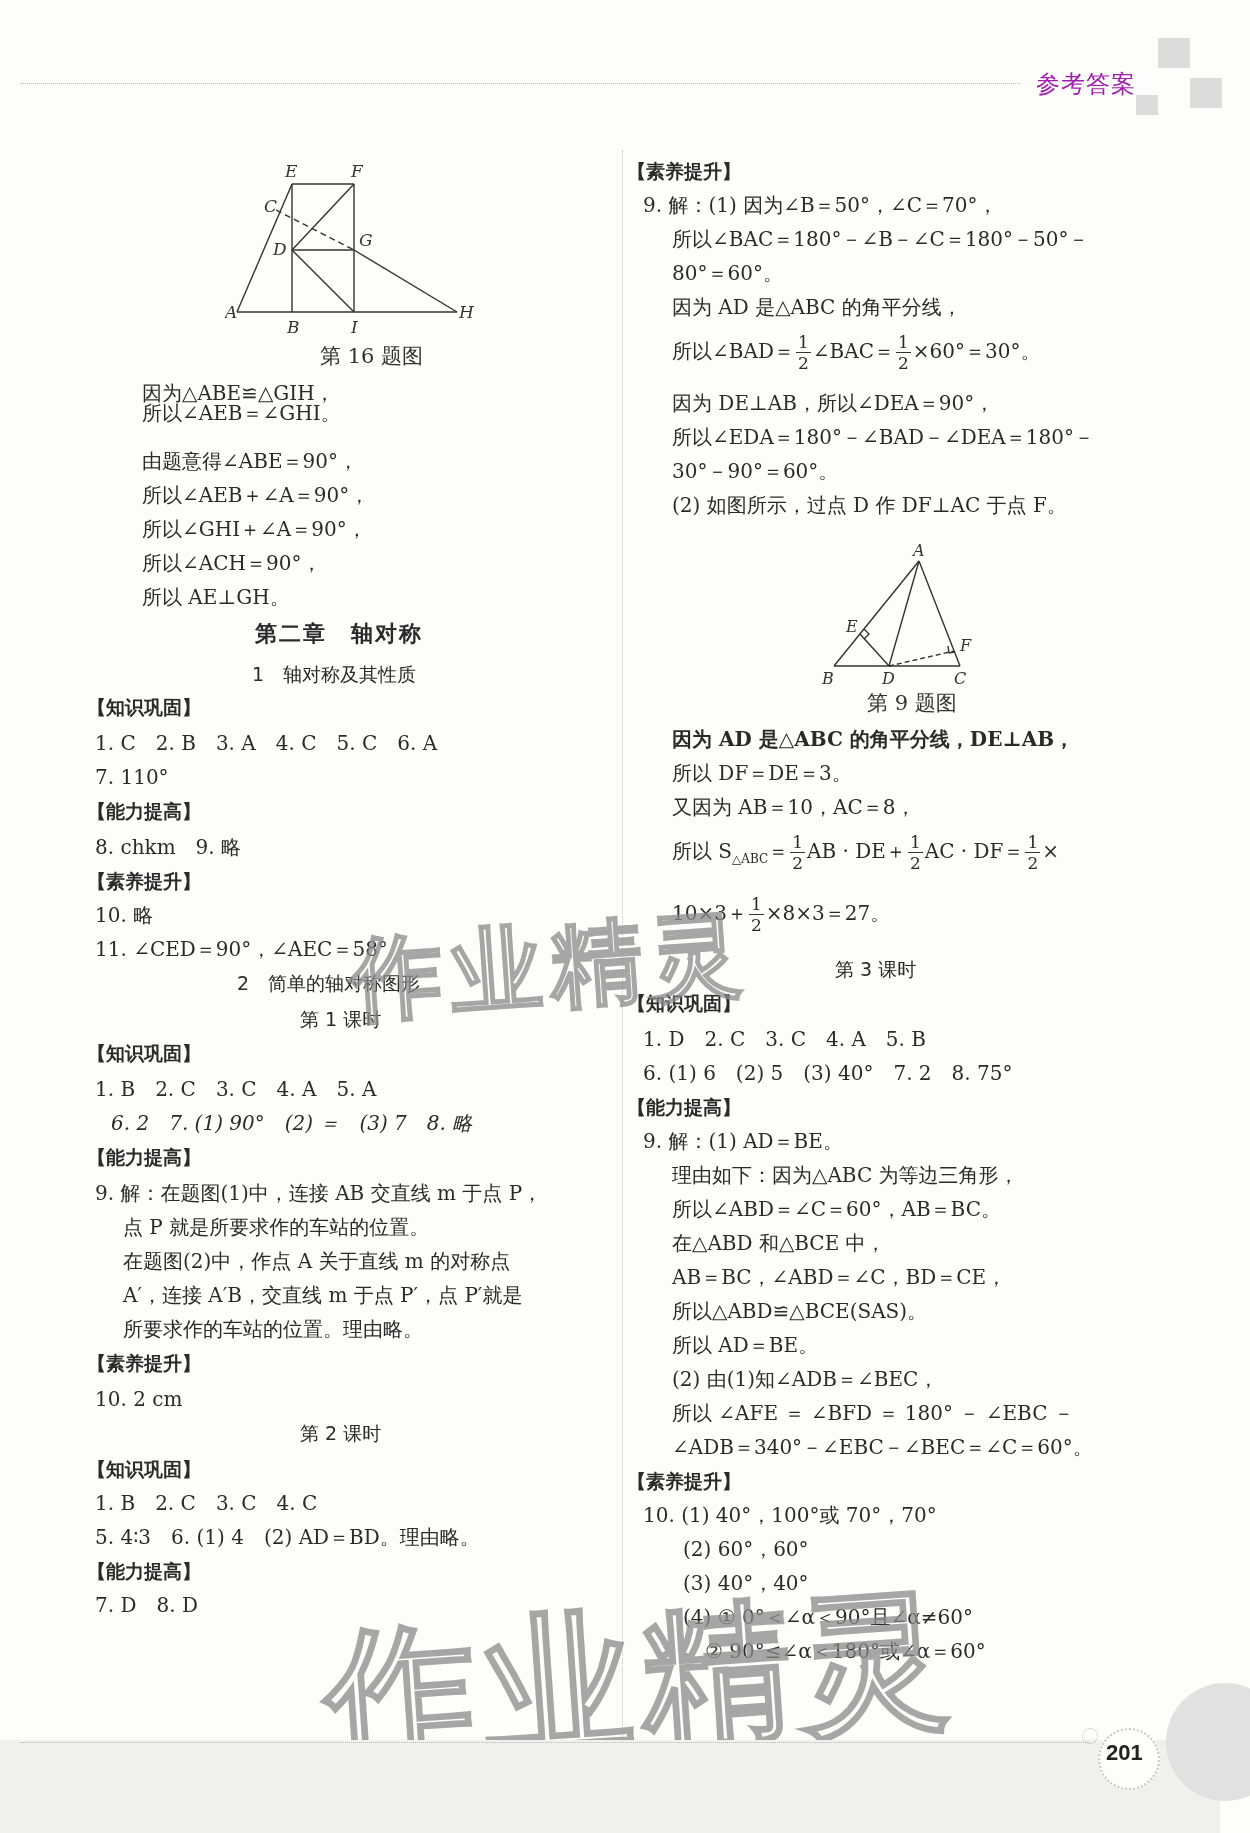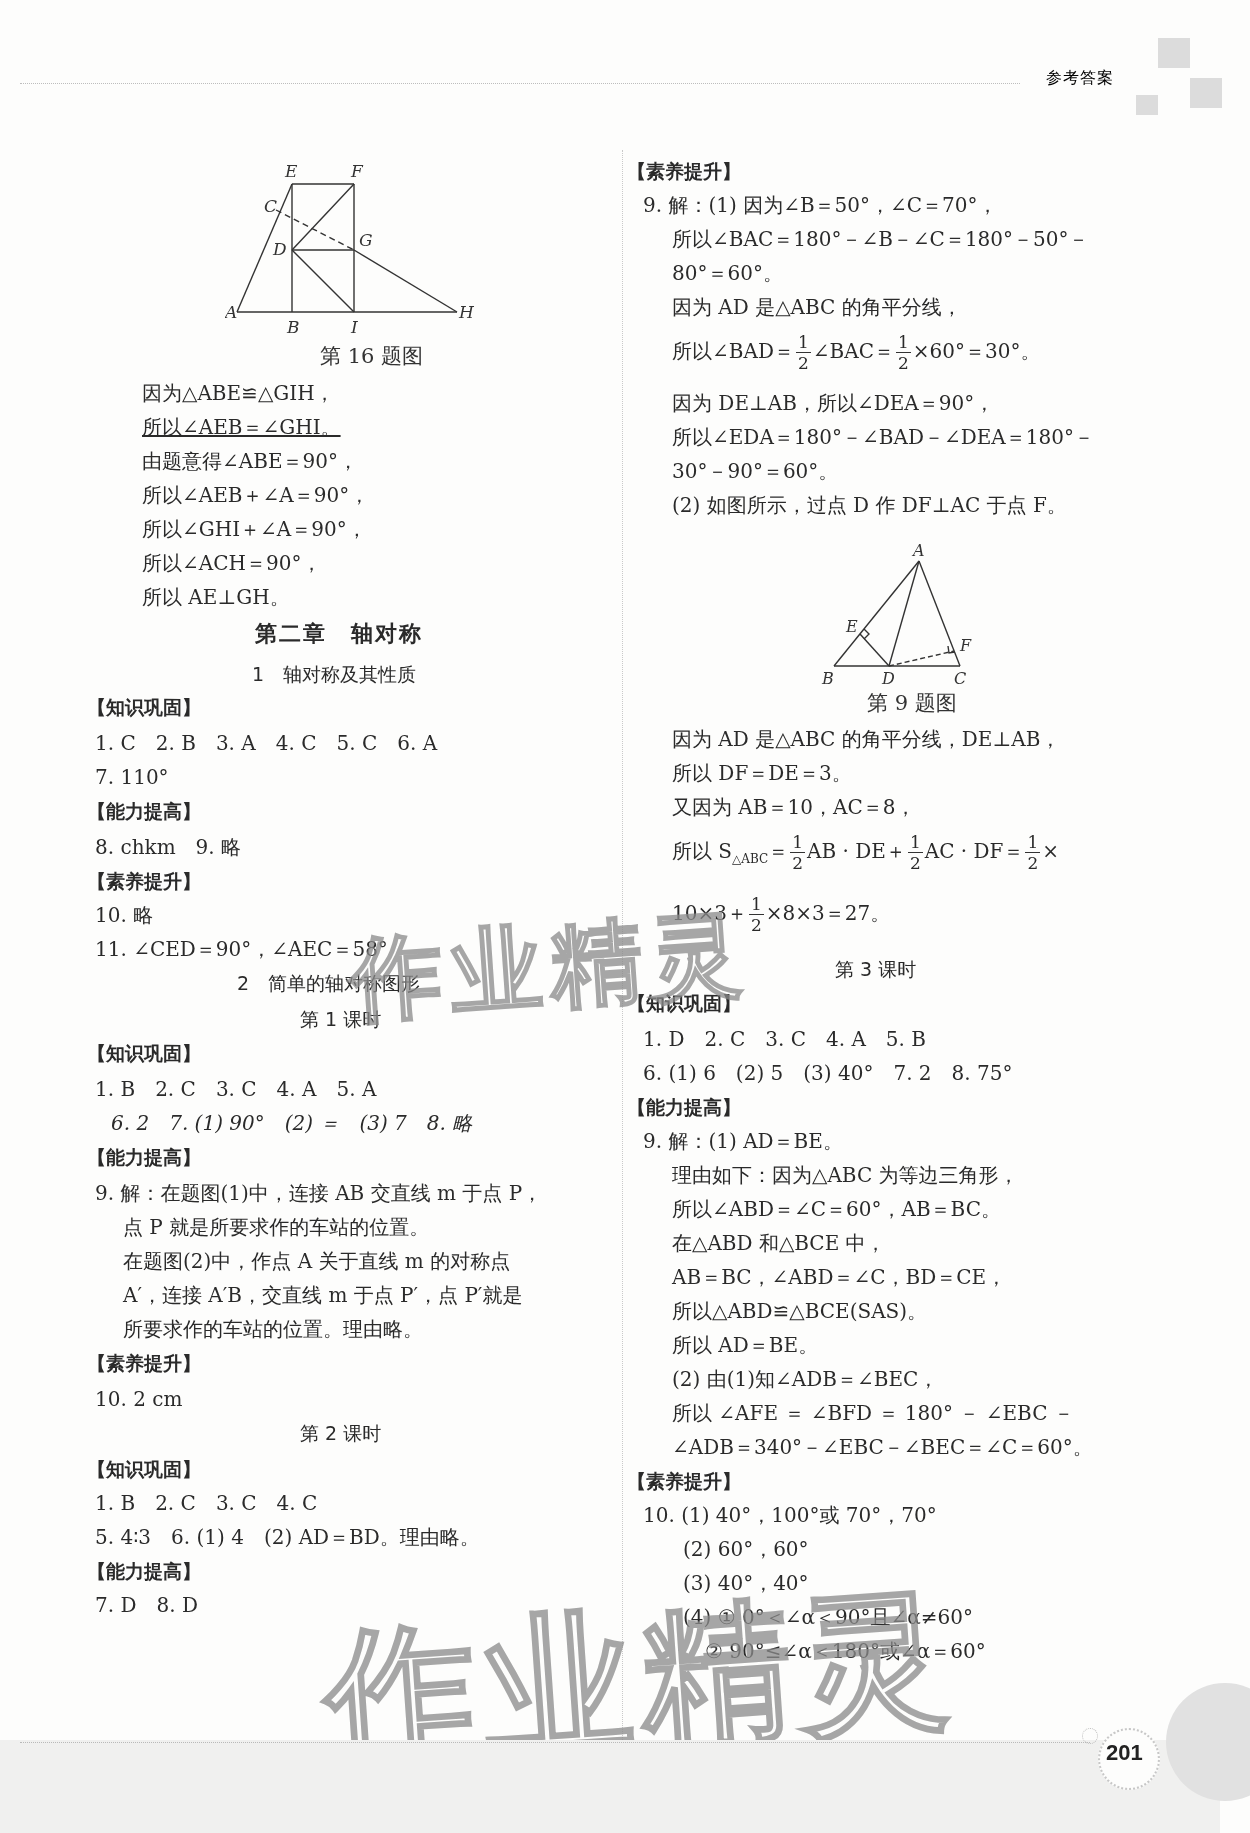--- a/index.html
+++ b/index.html
@@ -9,23 +9,22 @@
     font-family: "DejaVu Serif", "Liberation Serif", serif;
     color: #2a2a2a;
   }
   .page { position: absolute; left: 0; top: 0; width: 1250px; height: 1833px; }
   .header-rule {
     position: absolute; left: 20px; top: 83px; width: 1000px; height: 0;
     border-top: 1px dotted #bdbdbd;
   }
   .header-title {
     position: absolute; left: 1036px; top: 68px;
-    font-family: "DejaVu Sans", sans-serif; font-size: 16px; color: #000000;
+    font-family: "DejaVu Sans", sans-serif; font-size: 24px; color: #a21caf;
     letter-spacing: 1px;
-    margin-left: 10px;
   }
   .deco-sq { position: absolute; background: #dcdcdc; }
   .footer-band {
     position: absolute; left: 0; top: 1740px; width: 1220px; height: 93px;
     background: #f0f0ef;
   }
   .footer-rule {
     position: absolute; left: 20px; top: 1742px; width: 1070px; height: 0;
     border-top: 1px dotted #b9b9b9;
   }
@@ -113,21 +112,21 @@
         <text x="134" y="96">G</text>
         <text x="0" y="168">A</text>
         <text x="62" y="183">B</text>
         <text x="126" y="183">I</text>
         <text x="234" y="168">H</text>
       </g>
     </svg>
     <div class="line caption" style="left:225px;top:343px;">第 16 题图</div>
 
     <div class="line" style="left:47px;top:380px;">因为△ABE≌△GIH，</div>
-    <div class="line" style="left:47px;top:414px;text-decoration:underline;">所以∠AEB＝∠GHI。</div>
+    <div class="line" style="left:47px;top:400px;">所以∠AEB＝∠GHI。</div>
     <div class="line" style="left:47px;top:448px;">由题意得∠ABE＝90°，</div>
     <div class="line" style="left:47px;top:482px;">所以∠AEB＋∠A＝90°，</div>
     <div class="line" style="left:47px;top:516px;">所以∠GHI＋∠A＝90°，</div>
     <div class="line" style="left:47px;top:550px;">所以∠ACH＝90°，</div>
     <div class="line" style="left:47px;top:584px;">所以 AE⊥GH。</div>
 
     <div class="line chapter" style="left:160px;top:620px;">第二章　轴对称</div>
     <div class="line subtitle" style="left:157px;top:661px;">1　轴对称及其性质</div>
 
     <div class="line sec" style="left:-8px;top:694px;">【知识巩固】</div>
@@ -190,21 +189,21 @@
         <text x="93" y="28">A</text>
         <text x="26" y="104">E</text>
         <text x="140" y="123">F</text>
         <text x="2" y="156">B</text>
         <text x="62" y="156">D</text>
         <text x="134" y="156">C</text>
       </g>
     </svg>
     <div class="line caption" style="left:232px;top:690px;">第 9 题图</div>
 
-    <div class="line" style="left:37px;top:726px;">因为 AD 是△ABC 的角平分线，DE⊥AB，</div>
+    <div class="line" style="left:37px;top:726px;font-weight:bold;">因为 AD 是△ABC 的角平分线，DE⊥AB，</div>
     <div class="line" style="left:37px;top:760px;">所以 DF＝DE＝3。</div>
     <div class="line" style="left:37px;top:794px;">又因为 AB＝10，AC＝8，</div>
     <div class="line" style="left:37px;top:832px;">
       <span>所以 S</span><sub style="font-size:12px;">△ABC</sub><span>＝</span><span class="frac"><span class="num">1</span><span>2</span></span><span>AB · DE＋</span><span class="frac"><span class="num">1</span><span>2</span></span><span>AC · DF＝</span><span class="frac"><span class="num">1</span><span>2</span></span><span>×</span>
     </div>
     <div class="line" style="left:37px;top:894px;">
       <span>10×3＋</span><span class="frac"><span class="num">1</span><span>2</span></span><span>×8×3＝27。</span>
     </div>
 
     <div class="line subtitle" style="left:200px;top:956px;">第 3 课时</div>

